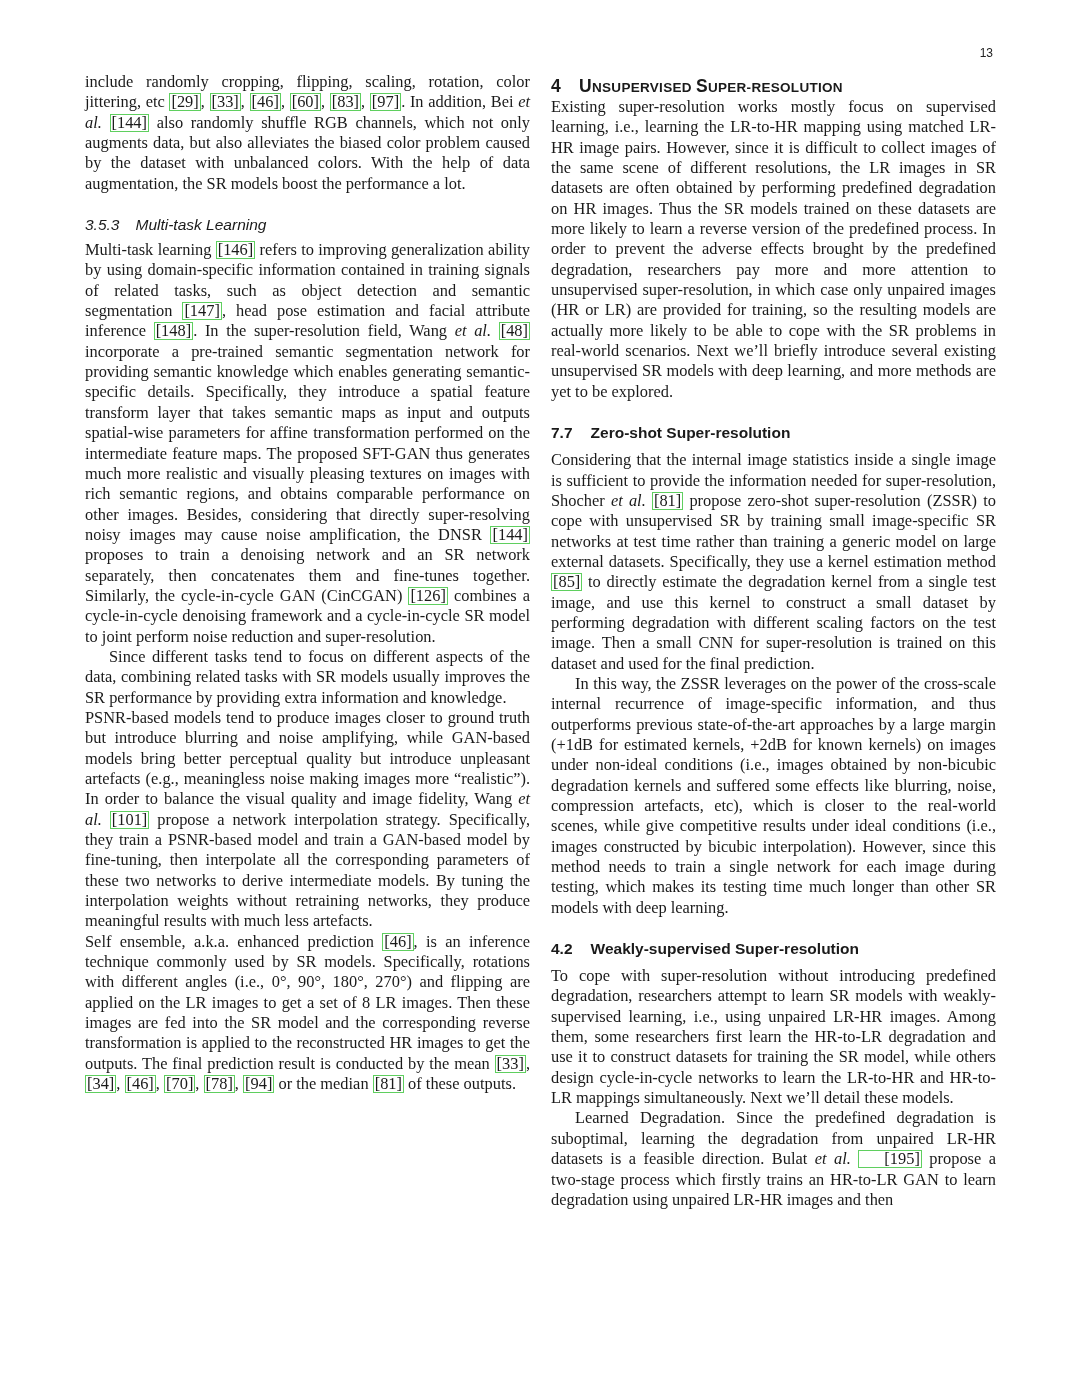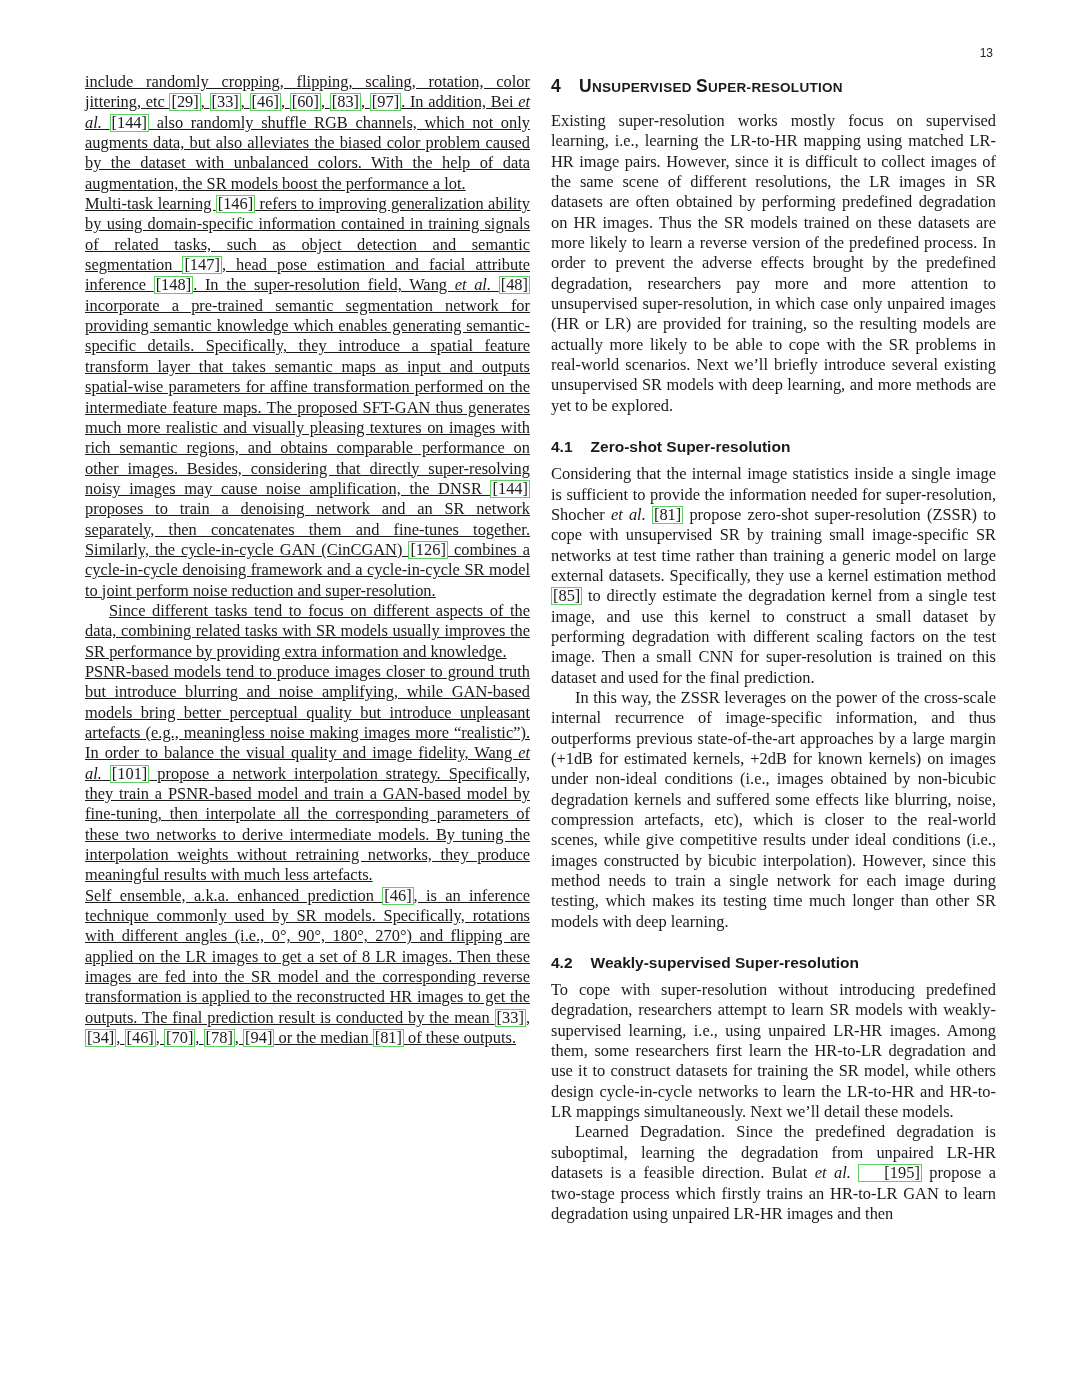--- a/index.html
+++ b/index.html
@@ -1,55 +1,56 @@
 <!DOCTYPE html>
 <html><head>
 <meta charset="utf-8">
 <style>
   html, body { margin: 0; padding: 0; background: #ffffff; }
   body { width: 1080px; height: 1397px; position: relative; overflow: hidden;
          font-family: "Liberation Serif", "DejaVu Serif", serif; color: #1a1a1a; }
   .page-number { position: absolute; top: 46px; right: 87px; font-family: "Liberation Sans", sans-serif; font-size: 12px; color: #222; text-align: right; }
   .col { position: absolute; top: 72px; width: 445px; }
-  .col.left { left: 85px; text-decoration: underline; }
+  .col.left { left: 85px; }
   .col.right { left: 551px; }
   p { margin: 0; font-size: 16.4px; line-height: 20.35px; text-align: justify; hyphens: manual; }
   p.indent { text-indent: 24px; }
-  h2.section { font-family: "Liberation Sans", "DejaVu Sans", sans-serif; font-weight: bold; font-size: 17.5px; margin: 4px 0 14px 0; letter-spacing: 0.3px; }
+  h2.section { font-family: "Liberation Sans", "DejaVu Sans", sans-serif; font-weight: bold; font-size: 17.5px; margin: 4px 0 0 0; letter-spacing: 0.3px; }
   h2.section .num { margin-right: 18px; }
   h2.section .sc-big { font-size: 17.5px; }
   h2.section .sc-small { font-size: 13.5px; }
   h3.subsection { font-family: "Liberation Sans", "DejaVu Sans", sans-serif; font-weight: bold; font-size: 15.5px; margin: 22px 0 8px 0; }
   h3.subsection .num { margin-right: 18px; }
   h4.subsub { font-family: "Liberation Sans", "DejaVu Sans", sans-serif; font-style: italic; font-weight: normal; font-size: 15.5px; margin: 22px 0 6px 0; }
   h4.subsub .num { margin-right: 16px; }
   .cite { display: inline-block; border: 1px solid #5fcf5f; padding: 0 1px; line-height: 16px; }
   em { font-style: italic; }
   strong { font-weight: normal; }
 </style>
 </head>
 <body>
 
 <div class="page-number">13</div>
 
 <div class="col left">
   <p><span>include randomly cropping, flipping, scaling, rotation, color jittering, etc </span><span class="cite">[29]</span>, <span class="cite">[33]</span>, <span class="cite">[46]</span>, <span class="cite">[60]</span>, <span class="cite">[83]</span>, <span class="cite">[97]</span><span>. In addition, Bei </span><em>et al.</em> <span class="cite">[144]</span><span> also randomly shuffle RGB channels, which not only augments data, but also alleviates the biased color problem caused by the dataset with unbalanced colors. With the help of data augmentation, the SR models boost the performance a lot.</span></p>
 
+  <h4 class="subsub"><span class="num">3.5.3</span><span>Multi-task Learning</span></h4>
   <p><span>Multi-task learning </span><span class="cite">[146]</span><span> refers to improving generalization ability by using domain-specific information contained in training signals of related tasks, such as object detection and semantic segmentation </span><span class="cite">[147]</span><span>, head pose estimation and facial attribute inference </span><span class="cite">[148]</span><span>. In the super-resolution field, Wang </span><em>et al.</em> <span class="cite">[48]</span><span> incorporate a pre-trained semantic segmentation network for providing semantic knowledge which enables generating semantic-specific details. Specifically, they introduce a spatial feature transform layer that takes semantic maps as input and outputs spatial-wise parameters for affine transformation performed on the intermediate feature maps. The proposed SFT-GAN thus generates much more realistic and visually pleasing textures on images with rich semantic regions, and obtains comparable performance on other images. Besides, considering that directly super-resolving noisy images may cause noise amplification, the DNSR </span><span class="cite">[144]</span><span> proposes to train a denoising network and an SR network separately, then concatenates them and fine-tunes together. Similarly, the cycle-in-cycle GAN (CinCGAN) </span><span class="cite">[126]</span><span> combines a cycle-in-cycle denoising framework and a cycle-in-cycle SR model to joint perform noise reduction and super-resolution.</span></p>
   <p class="indent">Since different tasks tend to focus on different aspects of the data, combining related tasks with SR models usually improves the SR performance by providing extra information and knowledge.</p>
 
   <p><span>PSNR-based models tend to produce images closer to ground truth but introduce blurring and noise amplifying, while GAN-based models bring better perceptual quality but introduce unpleasant artefacts (e.g., meaningless noise making images more “realistic”). In order to balance the visual quality and image fidelity, Wang </span><em>et al.</em> <span class="cite">[101]</span><span> propose a network interpolation strategy. Specifically, they train a PSNR-based model and train a GAN-based model by fine-tuning, then interpolate all the corresponding parameters of these two networks to derive intermediate models. By tuning the interpolation weights without retraining networks, they produce meaningful results with much less artefacts.</span></p>
 
   <p><span>Self ensemble, a.k.a. enhanced prediction </span><span class="cite">[46]</span><span>, is an inference technique commonly used by SR models. Specifically, rotations with different angles (i.e., 0°, 90°, 180°, 270°) and flipping are applied on the LR images to get a set of 8 LR images. Then these images are fed into the SR model and the corresponding reverse transformation is applied to the reconstructed HR images to get the outputs. The final prediction result is conducted by the mean </span><span class="cite">[33]</span>, <span class="cite">[34]</span>, <span class="cite">[46]</span>, <span class="cite">[70]</span>, <span class="cite">[78]</span>, <span class="cite">[94]</span><span> or the median </span><span class="cite">[81]</span><span> of these outputs.</span></p>
 </div>
 
 <div class="col right">
   <h2 class="section"><span class="num">4</span><span class="sc-big">U</span><span class="sc-small">NSUPERVISED </span><span class="sc-big">S</span><span class="sc-small">UPER-RESOLUTION</span></h2>
   <p>Existing super-resolution works mostly focus on supervised learning, i.e., learning the LR-to-HR mapping using matched LR-HR image pairs. However, since it is difficult to collect images of the same scene of different resolutions, the LR images in SR datasets are often obtained by performing predefined degradation on HR images. Thus the SR models trained on these datasets are more likely to learn a reverse version of the predefined process. In order to prevent the adverse effects brought by the predefined degradation, researchers pay more and more attention to unsupervised super-resolution, in which case only unpaired images (HR or LR) are provided for training, so the resulting models are actually more likely to be able to cope with the SR problems in real-world scenarios. Next we’ll briefly introduce several existing unsupervised SR models with deep learning, and more methods are yet to be explored.</p>
 
-  <h3 class="subsection"><span class="num">4.1</span><span>Zero-shot Super-resolution</span></h3>
+  <h3 class="subsection"><span class="num">7.7</span><span>Zero-shot Super-resolution</span></h3>
   <p><span>Considering that the internal image statistics inside a single image is sufficient to provide the information needed for super-resolution, Shocher </span><em>et al.</em> <span class="cite">[81]</span><span> propose zero-shot super-resolution (ZSSR) to cope with unsupervised SR by training small image-specific SR networks at test time rather than training a generic model on large external datasets. Specifically, they use a kernel estimation method </span><span class="cite">[85]</span><span> to directly estimate the degradation kernel from a single test image, and use this kernel to construct a small dataset by performing degradation with different scaling factors on the test image. Then a small CNN for super-resolution is trained on this dataset and used for the final prediction.</span></p>
   <p class="indent">In this way, the ZSSR leverages on the power of the cross-scale internal recurrence of image-specific information, and thus outperforms previous state-of-the-art approaches by a large margin (+1dB for estimated kernels, +2dB for known kernels) on images under non-ideal conditions (i.e., images obtained by non-bicubic degradation kernels and suffered some effects like blurring, noise, compression artefacts, etc), which is closer to the real-world scenes, while give competitive results under ideal conditions (i.e., images constructed by bicubic interpolation). However, since this method needs to train a single network for each image during testing, which makes its testing time much longer than other SR models with deep learning.</p>
 
   <h3 class="subsection" style=""><span class="num">4.2</span><span>Weakly-supervised Super-resolution</span></h3>
   <p>To cope with super-resolution without introducing predefined degradation, researchers attempt to learn SR models with weakly-supervised learning, i.e., using unpaired LR-HR images. Among them, some researchers first learn the HR-to-LR degradation and use it to construct datasets for training the SR model, while others design cycle-in-cycle networks to learn the LR-to-HR and HR-to-LR mappings simultaneously. Next we’ll detail these models.</p>
   <p class="indent"><strong>Learned Degradation.</strong><span> Since the predefined degradation is suboptimal, learning the degradation from unpaired LR-HR datasets is a feasible direction. Bulat </span><em>et al.</em> <span class="cite">[195]</span><span> propose a two-stage process which firstly trains an HR-to-LR GAN to learn degradation using unpaired LR-HR images and then</span></p>
 </div>
 
 </body></html>

